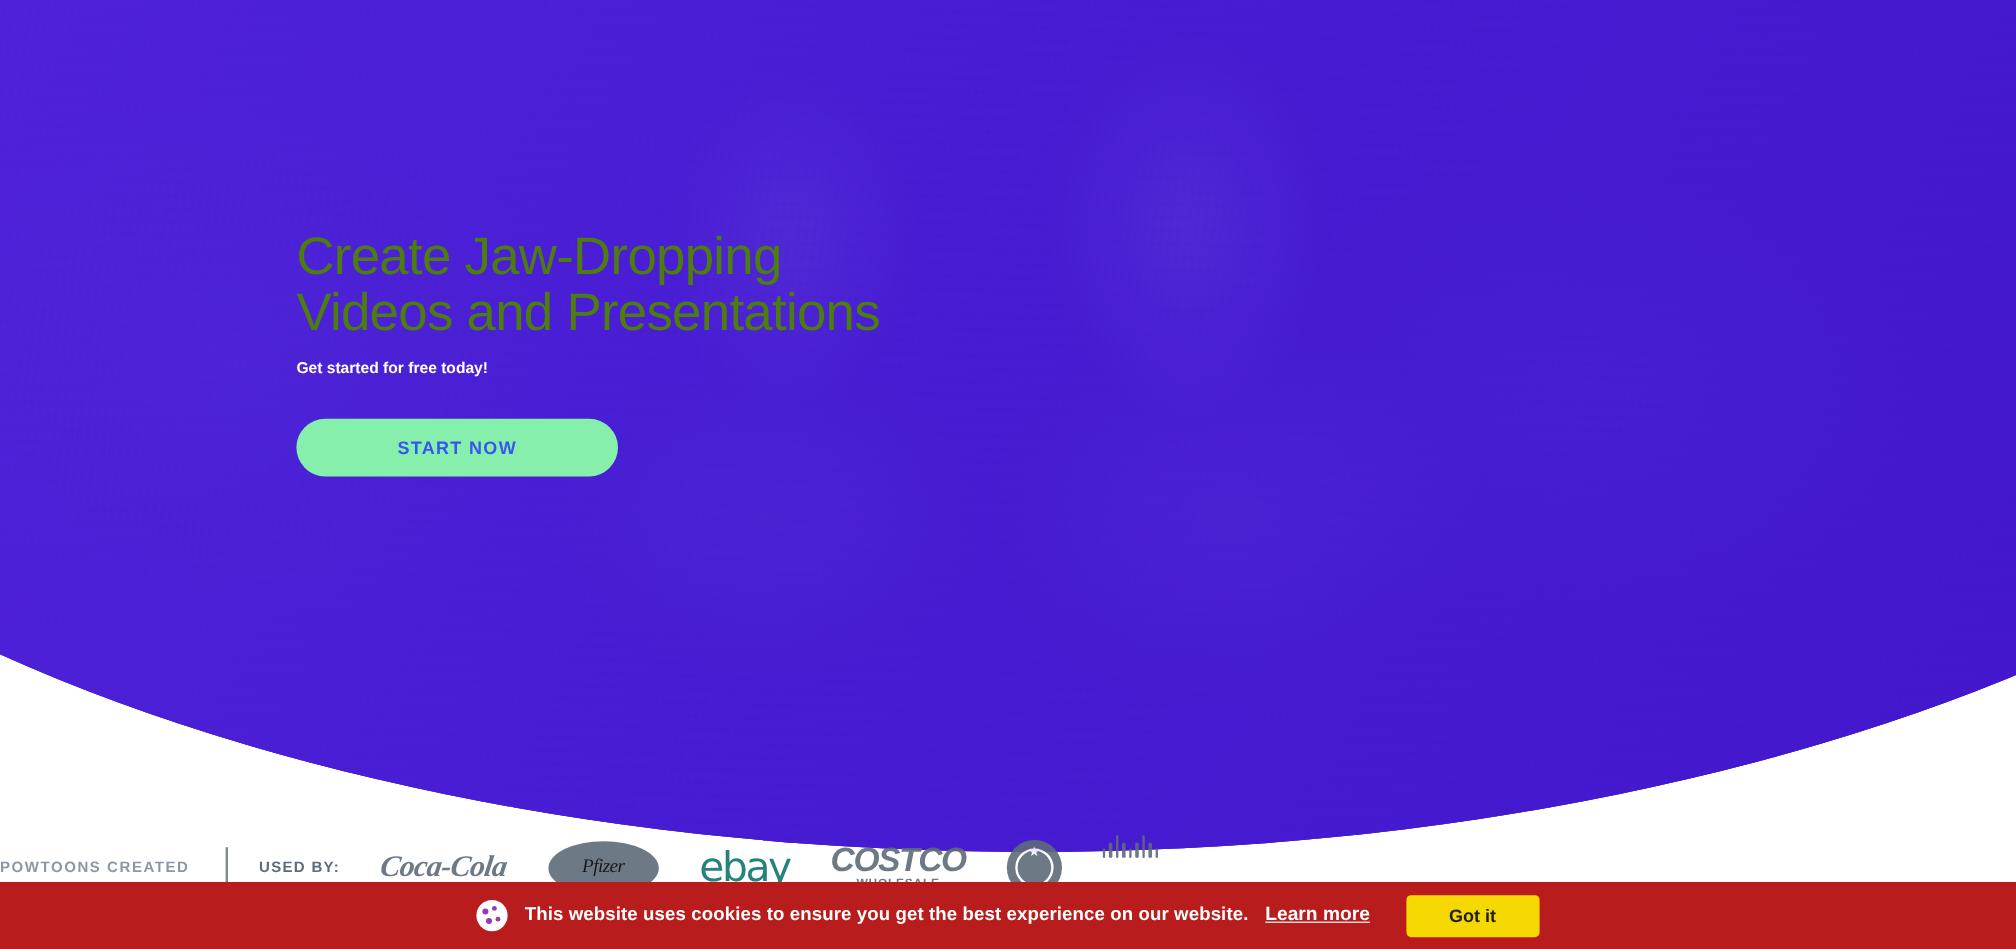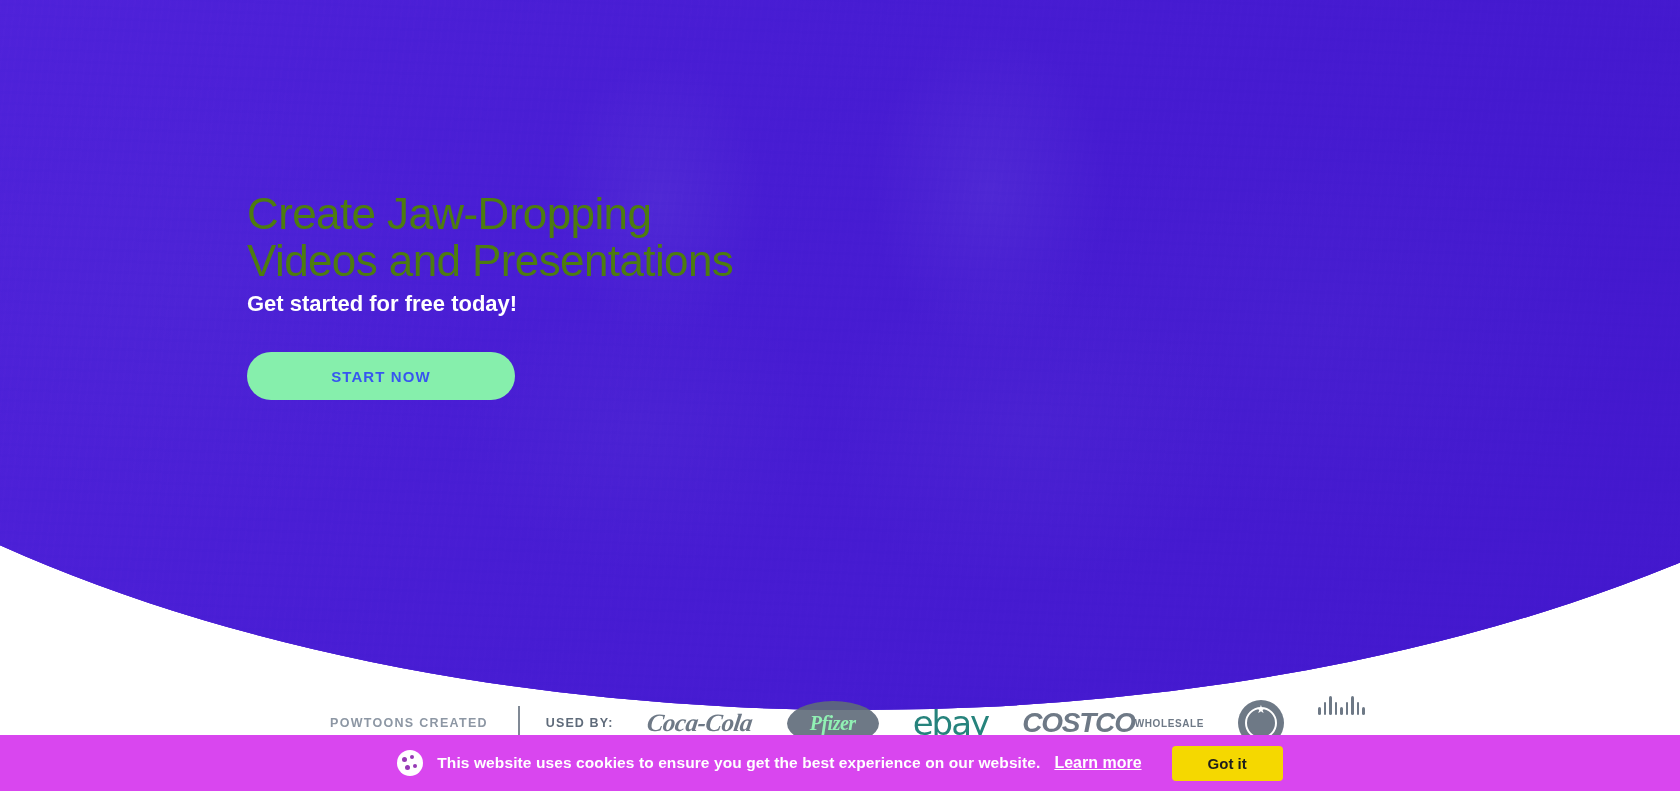--- a/index.html
+++ b/index.html
@@ -92,22 +92,22 @@
     color:#4d7c0f; font-size:44px; font-weight:400;
     line-height:1.07; letter-spacing:-.6px;
     white-space:pre-line;
   }
   .subcopy {
     margin-top:34px;
     color:#f2effd; font-size:17.5px; font-weight:400;
     line-height:1.46; width:440px; white-space:pre-line;
   }
   .subcopy-strong {
-    margin-top:4px;
-    color:#ffffff; font-size:22px; font-weight:700;
+    margin-top:14px;
+    color:#ffffff; font-size:13px; font-weight:700;
     line-height:1.45;
   }
   .cta-btn {
     margin-top:32px;
     display:flex; align-items:center; justify-content:center;
     width:268px; height:48px;
     background:#86efac; border:none; border-radius:26px;
     color:#3756f0; font-size:15px; font-weight:700;
     letter-spacing:1.1px; cursor:pointer;
     font-family:"Liberation Sans", sans-serif;
@@ -115,21 +115,20 @@
 
   
   .proof {
     position:absolute; left:0; top:688px;
     width:1680px; height:70px;
     display:flex; align-items:center;
     z-index:10;
   }
   .stat {
     display:flex; flex-direction:column; align-items:flex-start;
-    margin-left:330px;
   }
   .stat-label {
     color:#8d97a4; font-size:12.5px; font-weight:600;
     letter-spacing:1.3px; line-height:1.25; text-align:right;
     margin-top:2px;
   }
   .divider {
     width:2px; height:34px; background:#6a7482;
     margin:0 26px 0 30px; opacity:.85;
   }
@@ -143,31 +142,31 @@
   .logo { color:#5f6b7a; opacity:.9; display:flex; align-items:center; }
 
   .logo-coke {
     font-family:"Liberation Serif", serif;
     font-size:25px; font-style:italic; font-weight:700;
     letter-spacing:-.5px; transform:skewX(-8deg);
     color:#5f6b7a; white-space:nowrap;
   }
   .logo-pfizer {
     width:92px; height:45px; border-radius:50%;
-    background:#5f6b7a; color:#86efac;
+    background:#5f6b7a; color:#000000;
     display:flex; align-items:center; justify-content:center;
     font-family:"Liberation Serif", serif;
-    font-size:20px; font-style:italic; font-weight:700;
+    font-size:16px; font-style:italic; font-weight:400;
     letter-spacing:-.5px;
   }
   .logo-ebay {
     font-size:34px; font-weight:400; letter-spacing:-2px;
     color:#0f766e; font-family:"DejaVu Sans", sans-serif;
   }
-  .logo-costco { display:flex; flex-direction:row; align-items:center; }
+  .logo-costco { display:flex; flex-direction:column; align-items:center; }
   .logo-costco .c1 {
     font-size:28px; font-weight:700; font-style:italic;
     letter-spacing:-1.2px; color:#5f6b7a; line-height:.95;
   }
   .logo-costco .c2 {
     font-size:10px; font-weight:700; letter-spacing:.6px;
     color:#5f6b7a; margin-top:1px;
   }
   .logo-sbux {
     width:46px; height:46px; border-radius:50%;
@@ -190,21 +189,21 @@
   }
   .logo-cisco .cname {
     font-size:13px; font-weight:400; letter-spacing:2.5px;
     color:#5f6b7a; margin-top:20px;
   }
 
   
   .cookie-bar {
     position:absolute; left:0; bottom:0;
     width:1680px; height:56px;
-    background:#d946ef;
+    background:#b91c1c;
     display:flex; align-items:center; justify-content:center;
     gap:14px; z-index:60;
   }
   .cookie-icon {
     width:26px; height:26px; border-radius:50%;
     background:#fff; position:relative; flex:none;
   }
   .cookie-icon span {
     position:absolute; background:#9639B5; border-radius:50%;
   }

